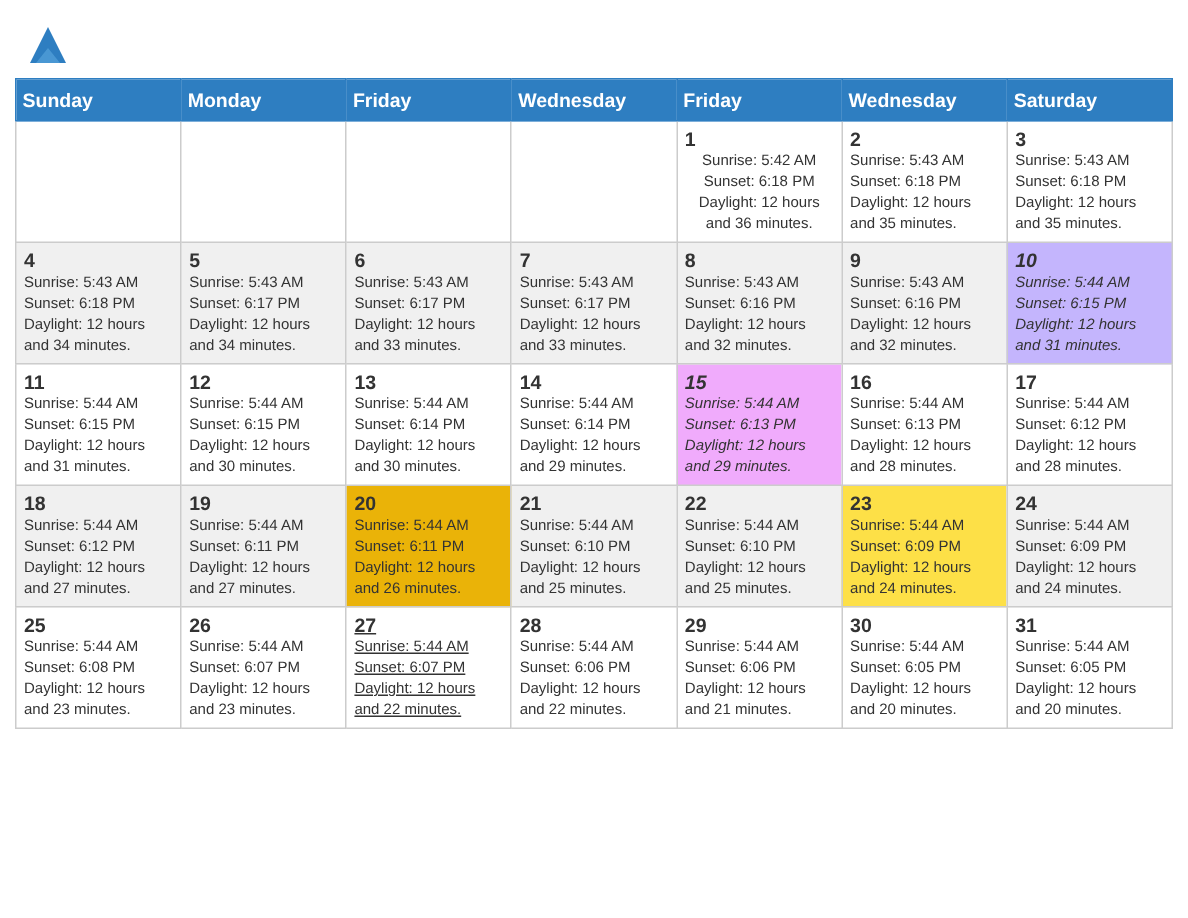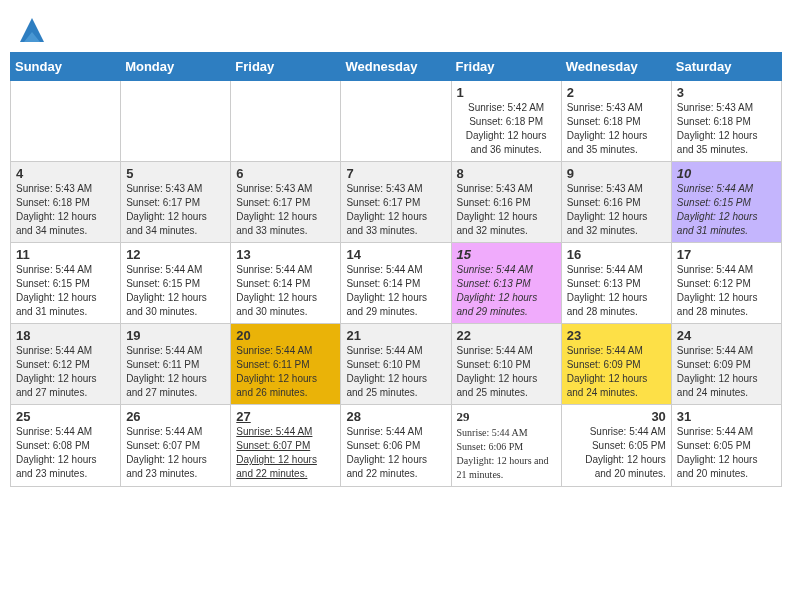--- a/index.html
+++ b/index.html
@@ -306,27 +306,27 @@
           <div class="day-info" style="white-space: pre-line;">Sunrise: 5:44 AM
 Sunset: 6:07 PM
 Daylight: 12 hours and 22 minutes.</div>
         </td>
         <td style="background: rgb(255, 255, 255);">
           <span class="day-number">28</span>
           <div class="day-info" style="white-space: pre-line;">Sunrise: 5:44 AM
 Sunset: 6:06 PM
 Daylight: 12 hours and 22 minutes.</div>
         </td>
-        <td style="background: rgb(255, 255, 255); font-family: Liberation Serif, serif;">
+        <td style="background: rgb(255, 255, 255);">
           <span class="day-number">29</span>
           <div class="day-info" style="white-space: pre-line;">Sunrise: 5:44 AM
 Sunset: 6:06 PM
 Daylight: 12 hours and 21 minutes.</div>
         </td>
-        <td style="background: rgb(255, 255, 255); text-align: right;">
+        <td style="background: rgb(255, 255, 255);">
           <span class="day-number">30</span>
           <div class="day-info" style="white-space: pre-line;">Sunrise: 5:44 AM
 Sunset: 6:05 PM
 Daylight: 12 hours and 20 minutes.</div>
         </td>
         <td style="background: rgb(255, 255, 255);">
           <span class="day-number">31</span>
           <div class="day-info" style="white-space: pre-line;">Sunrise: 5:44 AM
 Sunset: 6:05 PM
 Daylight: 12 hours and 20 minutes.</div>

